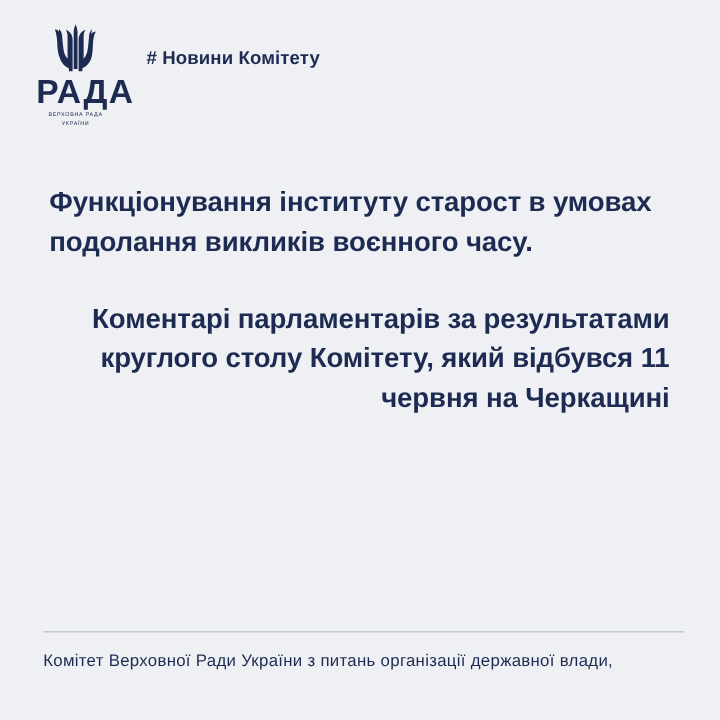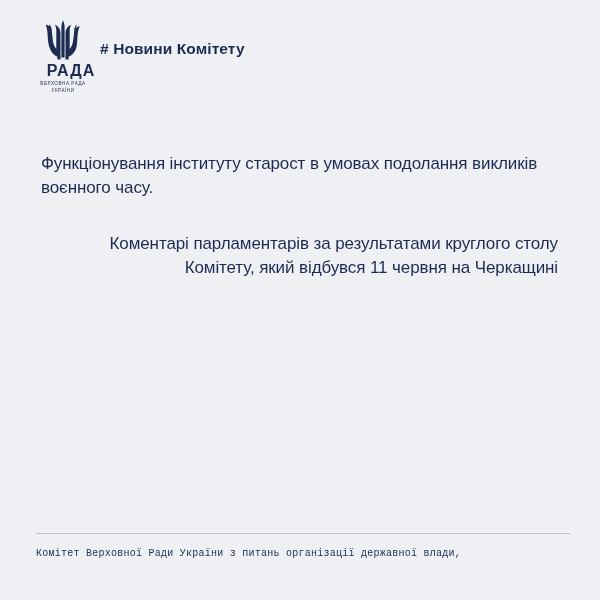--- a/index.html
+++ b/index.html
@@ -37,54 +37,55 @@
     align-items: center;
     padding-top: 2px;
   }
   .trident {
     width: 34px;
     height: 40px;
     display: block;
   }
   .logo-word {
     margin-top: 3px;
-    font-size: 16px;
+    font-size: 28px;
     font-weight: bold;
     letter-spacing: 1px;
     color: #1d2b52;
     line-height: 1;
     margin-left: 16px;
   }
   .logo-sub {
     margin-top: 2px;
     font-size: 4.5px;
     letter-spacing: 0.6px;
     color: #1d2b52;
     line-height: 1.5;
     text-align: center;
     text-transform: uppercase;
   }
   .hashtag {
+    margin-left: 22px;
     margin-top: 22px;
     font-size: 15.5px;
     font-weight: bold;
     color: #1d2b52;
     letter-spacing: 0.1px;
     white-space: nowrap;
   }
   
   .main {
     position: absolute;
     left: 41px;
     top: 152px;
     right: 42px;
   }
   .para {
-    font-size: 17px;
-    font-weight: normal;
+    font-size: 23px;
+    font-weight: bold;
     color: #1d2b52;
     line-height: 1.42;
     letter-spacing: -0.1px;
   }
   .para + .para {
     margin-top: 32px;
     text-align: right;
   }
   
   .footer {
@@ -92,25 +93,24 @@
     left: 36px;
     right: 30px;
     bottom: 38px;
   }
   .footer-rule {
     height: 1px;
     background: #b9bfcc;
     margin-bottom: 12px;
   }
   .footer-text {
-    font-size: 10px;
+    font-size: 14px;
     color: #1d2b52;
     line-height: 1.65;
     letter-spacing: 0.25px;
-    font-family: Liberation Mono, monospace;
   }
 </style>
 </head>
 <body>
 
 <div class="card">
 
   <div class="header">
     <div class="logo-block">
       <svg class="trident" viewBox="0 0 34 40" aria-hidden="true">

